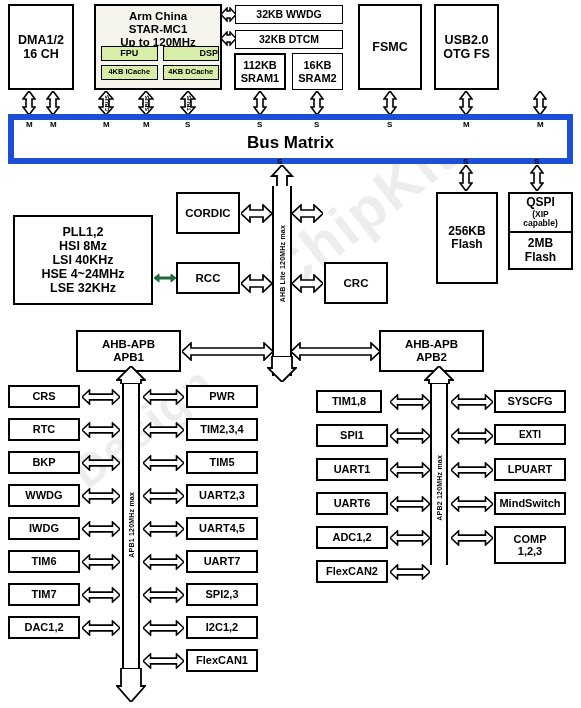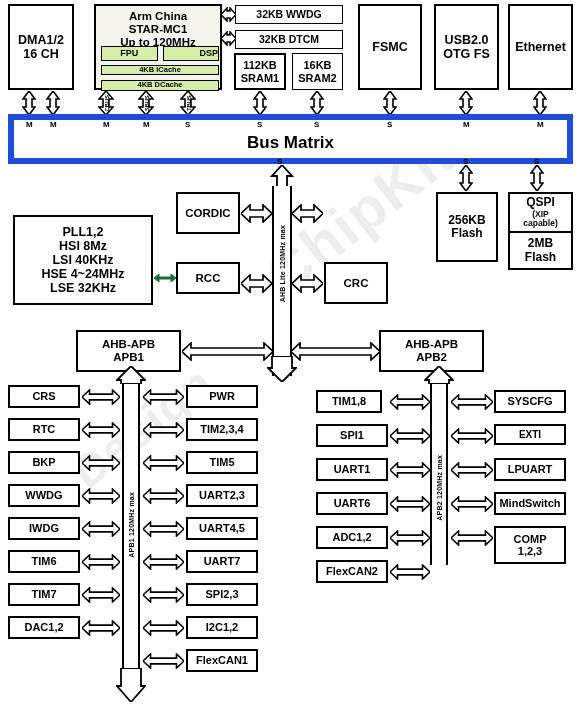--- a/index.html
+++ b/index.html
@@ -55,21 +55,21 @@
     <span class="lbl" style="font-size:11.5px;">STAR-MC1</span>
     <span class="lbl" style="font-size:11.5px;">Up to 120MHz</span>
     <div style="position:absolute;left:5px;top:40px;width:118px;display:flex;gap:5px;">
       <div class="green" style="flex:1;height:13px;display:flex;align-items:center;justify-content:center;font-size:9px;font-weight:bold;">
         <span>FPU</span>
       </div>
       <div class="green" style="flex:1;height:13px;display:flex;align-items:center;justify-content:flex-end;font-size:9px;font-weight:bold;">
         <span>DSP</span>
       </div>
     </div>
-    <div style="position:absolute;left:5px;top:59px;width:118px;display:flex;gap:5px;flex-direction:column;">
+    <div style="position:absolute;left:5px;top:59px;width:118px;display:flex;gap:5px;">
       <div class="green" style="flex:1;height:13px;display:flex;align-items:center;justify-content:center;font-size:7.5px;font-weight:bold;">
         <span>4KB ICache</span>
       </div>
       <div class="green" style="flex:1;height:13px;display:flex;align-items:center;justify-content:center;font-size:7.5px;font-weight:bold;">
         <span>4KB DCache</span>
       </div>
     </div>
   </div>
 
   <div class="box thin" style="left:235px;top:5px;width:108px;height:19px;font-size:10.5px;">
@@ -87,23 +87,20 @@
     <span class="lbl">16KB</span>
     <span class="lbl">SRAM2</span>
   </div>
 
   <div class="box" style="left:358px;top:4px;width:64px;height:86px;font-size:12.5px;">
     <span class="lbl">FSMC</span>
   </div>
   <div class="box" style="left:434px;top:4px;width:65px;height:86px;font-size:12.5px;">
     <span class="lbl">USB2.0</span>
     <span class="lbl">OTG FS</span>
-  </div>
-  <div class="box" style="left:508px;top:4px;width:65px;height:86px;font-size:12.5px;">
-    <span class="lbl">Ethernet</span>
   </div>
 
   <div class="arr" style="left:22px;top:91px;">
     <svg width="14" height="24">
         <path d="M7 0 L13 8 L10 8 L10 16 L13 16 L7 24 L1 16 L4 16 L4 8 L1 8 Z" fill="#fff" stroke="#000" stroke-width="1.6"></path>
       </svg>
   </div>
   <div class="arr" style="left:46px;top:91px;">
     <svg width="14" height="24">
         <path d="M7 0 L13 8 L10 8 L10 16 L13 16 L7 24 L1 16 L4 16 L4 8 L1 8 Z" fill="#fff" stroke="#000" stroke-width="1.6"></path>
@@ -199,21 +196,21 @@
   </div>
   <div class="arr" style="left:530px;top:165px;">
     <svg width="14" height="26">
         <path d="M7 0 L13 8 L10 8 L10 18 L13 18 L7 26 L1 18 L4 18 L4 8 L1 8 Z" fill="#fff" stroke="#000" stroke-width="1.6"></path>
       </svg>
   </div>
 
   <div class="vbus" style="left:272px;top:186px;width:20px;height:190px;"></div>
   <div class="vbuslabel" style="left:279px;top:225px;">AHB Lite 120MHz max</div>
 
-  <div class="box" style="left:436px;top:192px;width:62px;height:70px;font-size:12px;">
+  <div class="box" style="left:436px;top:192px;width:62px;height:92px;font-size:12px;">
     <span class="lbl">256KB</span>
     <span class="lbl">Flash</span>
   </div>
   <div class="box" style="left:508px;top:192px;width:65px;height:40px;font-size:12px;border-bottom-width:1.5px;">
     <span class="lbl">QSPI</span>
     <span class="lbl" style="font-size:8.5px;">(XIP</span>
     <span class="lbl" style="font-size:8.5px;">capable)</span>
   </div>
   <div class="box" style="left:508px;top:232px;width:65px;height:38px;font-size:12px;border-top-width:1.5px;">
     <span class="lbl">2MB</span>

